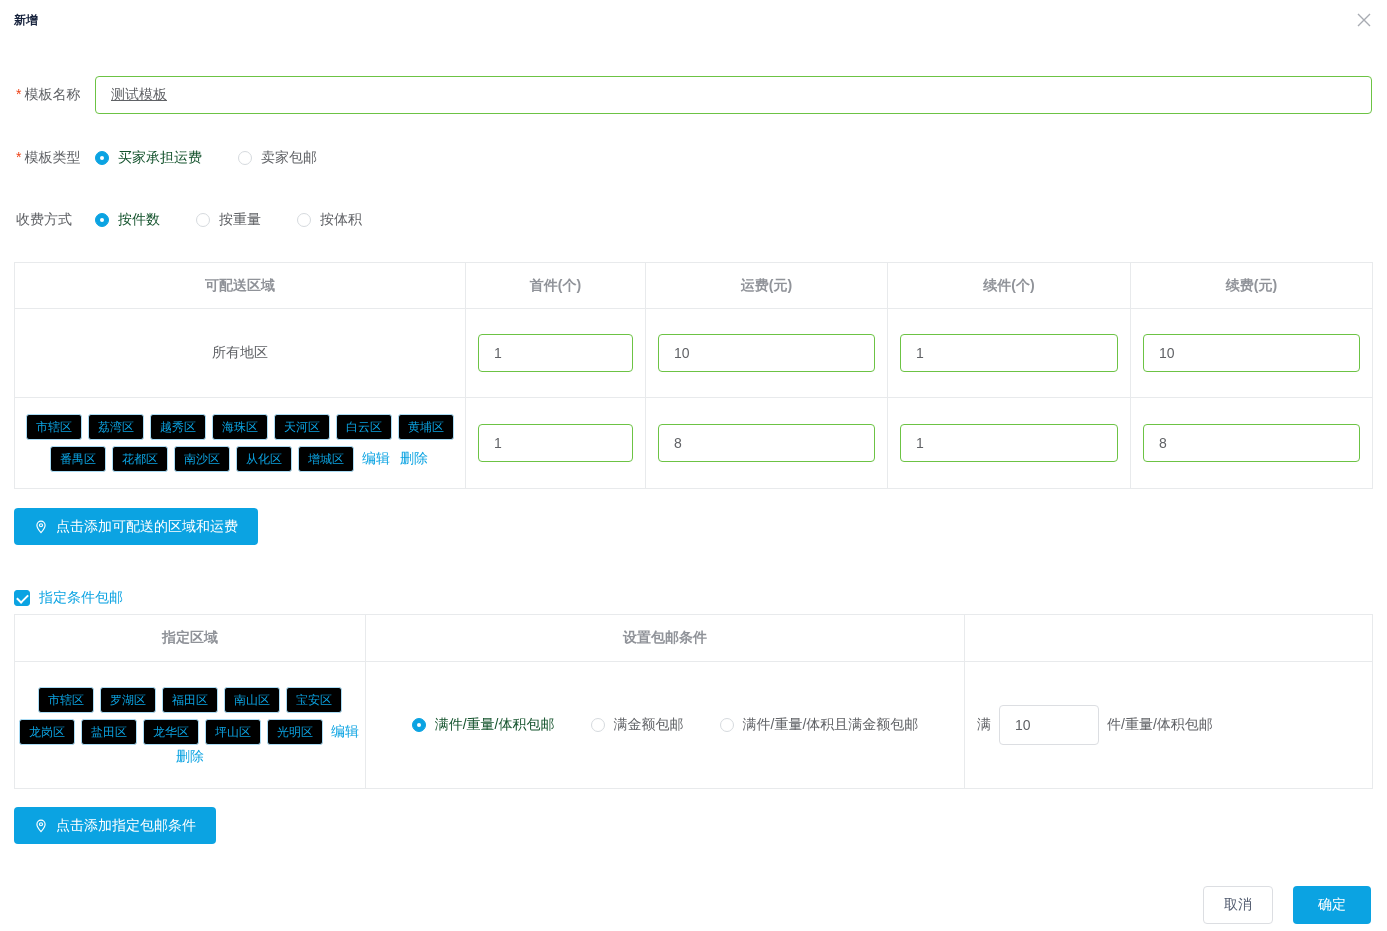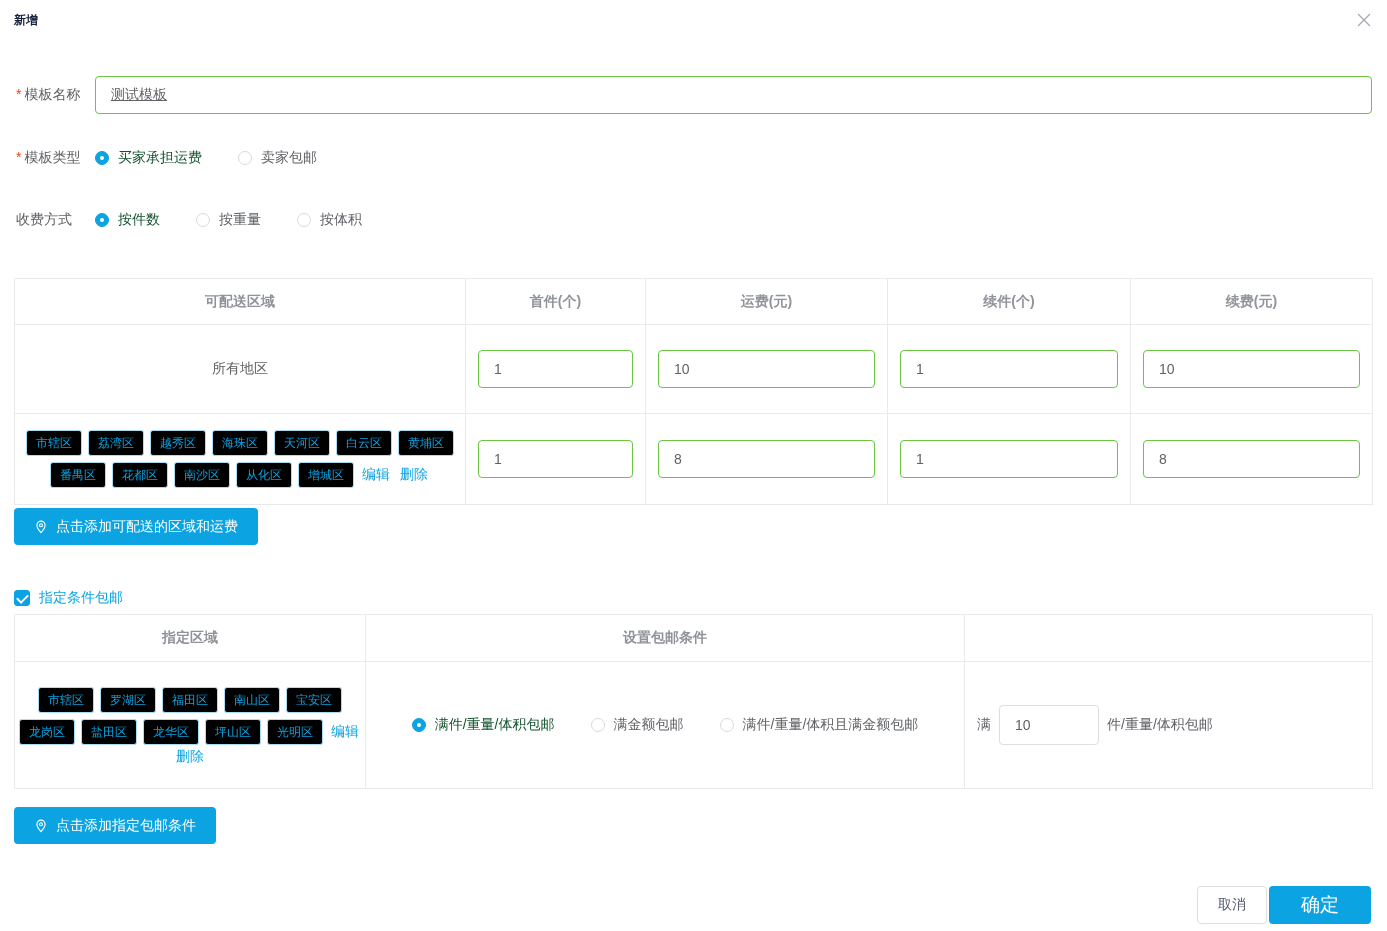--- a/index.html
+++ b/index.html
@@ -23,21 +23,21 @@
   .radio-row { display: flex; align-items: center; }
   .radio-item { display: inline-flex; align-items: center; cursor: pointer; margin-right: 36px; }
   .radio-item:last-child { margin-right: 0; }
   .radio-dot { width: 14px; height: 14px; border: 1px solid #d6dade; border-radius: 50%; background: #fff; position: relative; flex: 0 0 14px; }
   .radio-item.selected .radio-dot { background: #0ba3e2; border-color: #0ba3e2; }
   .radio-item.selected .radio-dot::after { content: ""; position: absolute; left: 4px; top: 4px; width: 4px; height: 4px; border-radius: 50%; background: #fff; }
   .radio-label { margin-left: 9px; color: #606266; white-space: nowrap; }
   .radio-item.selected .radio-label { color: #14532d; }
 
   .tbl { position: absolute; left: 14px; width: 1359px; border: 1px solid #e8eaec; background: #fff; }
-  .tbl-1 { top: 278px; }
+  .tbl-1 { top: 262px; }
   .tbl-2 { top: 614px; }
   .trow { display: flex; border-bottom: 1px solid #e8eaec; }
   .trow:last-child { border-bottom: none; }
   .tcell { border-right: 1px solid #e8eaec; display: flex; align-items: center; justify-content: center; }
   .tcell:last-child { border-right: none; }
   .thead .tcell { font-weight: 700; color: #909399; }
   .t1-head { height: 46px; }
   .t1-r1 { height: 89px; }
   .t1-r2 { height: 90px; }
   .t2-head { height: 47px; }
@@ -67,25 +67,25 @@
   .checkbox-box::after { content: ""; position: absolute; left: 4px; top: 1px; width: 5px; height: 9px;
                          border: solid #fff; border-width: 0 2px 2px 0; transform: rotate(45deg); }
   .checkbox-label { margin-left: 9px; color: #0ba3e2; }
 
   .threshold-cell { justify-content: flex-start; padding-left: 12px; }
   .threshold-cell .pre { margin-right: 8px; color: #606266; white-space: nowrap; }
   .threshold-input { width: 100px; height: 40px; border: 1px solid #dcdee2; border-radius: 4px; padding: 0 15px;
                      font-size: 14px; color: #606266; outline: none; font-family: inherit; background: #fff; }
   .threshold-cell .suf { margin-left: 8px; color: #606266; white-space: nowrap; }
 
-  .footer { position: absolute; top: 886px; right: 16px; display: flex; gap: 2px; }
+  .footer { position: absolute; top: 886px; right: 16px; display: flex; gap: 20px; }
   .btn-cancel { min-width: 70px; height: 38px; background: #fff; border: 1px solid #dcdee2; border-radius: 4px;
                 color: #515a6e; font-size: 14px; cursor: pointer; font-family: inherit; padding: 0 16px; }
   .btn-confirm { min-width: 70px; height: 38px; background: #0ba3e2; border: none; border-radius: 4px;
-                 color: #fff; font-size: 19px; cursor: pointer; font-family: Liberation Mono, monospace; padding: 0 32px; }
+                 color: #fff; font-size: 14px; cursor: pointer; font-family: Liberation Mono, monospace; padding: 0 25px; }
 </style>
 </head>
 <body>
 
 <div id="app">
 
   <div class="dialog-title">新增</div>
 
   <div class="close-btn">
     <svg width="14" height="14" viewBox="0 0 14 14">

